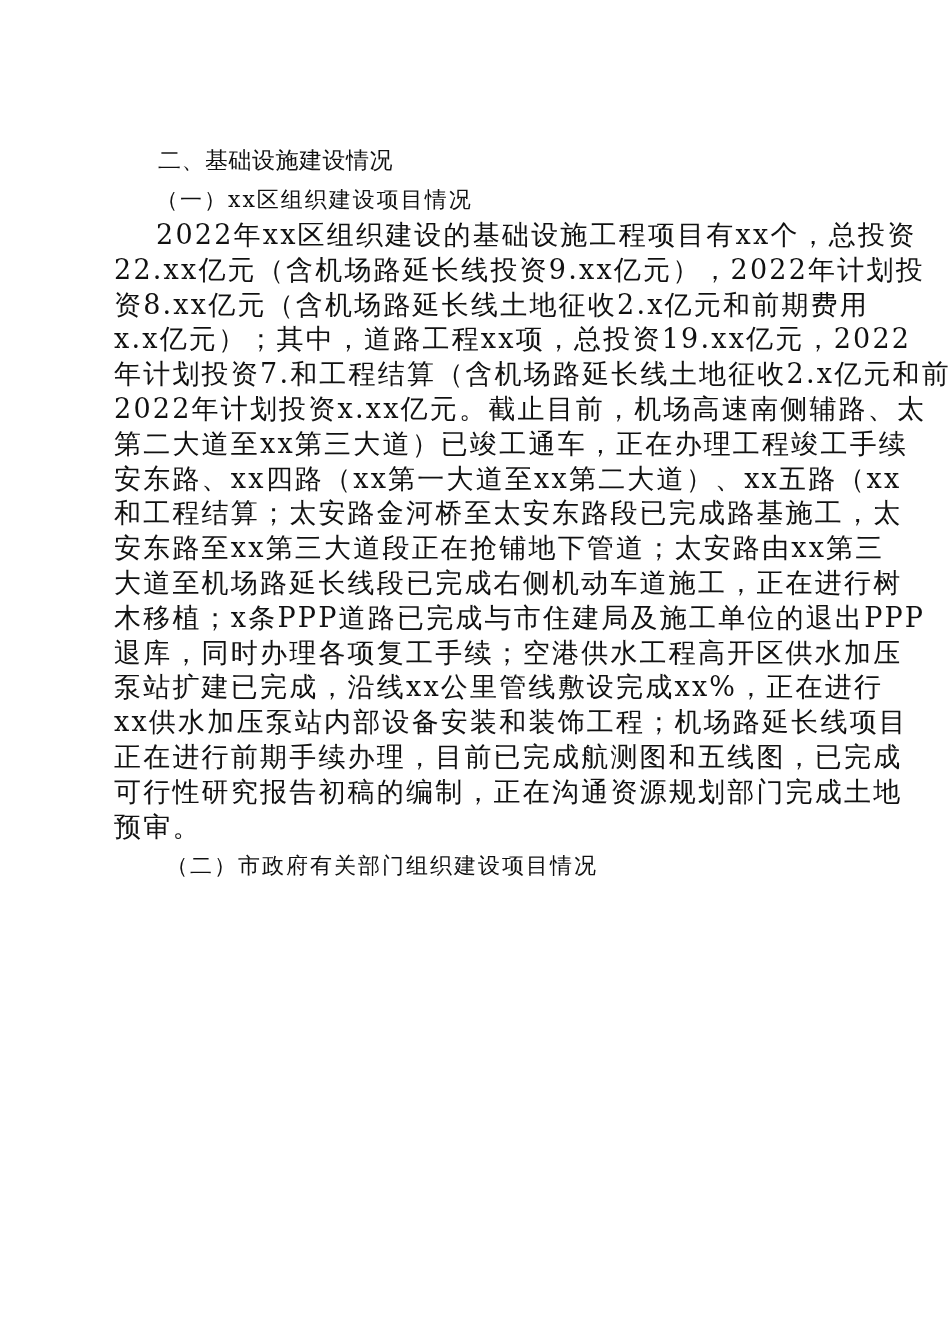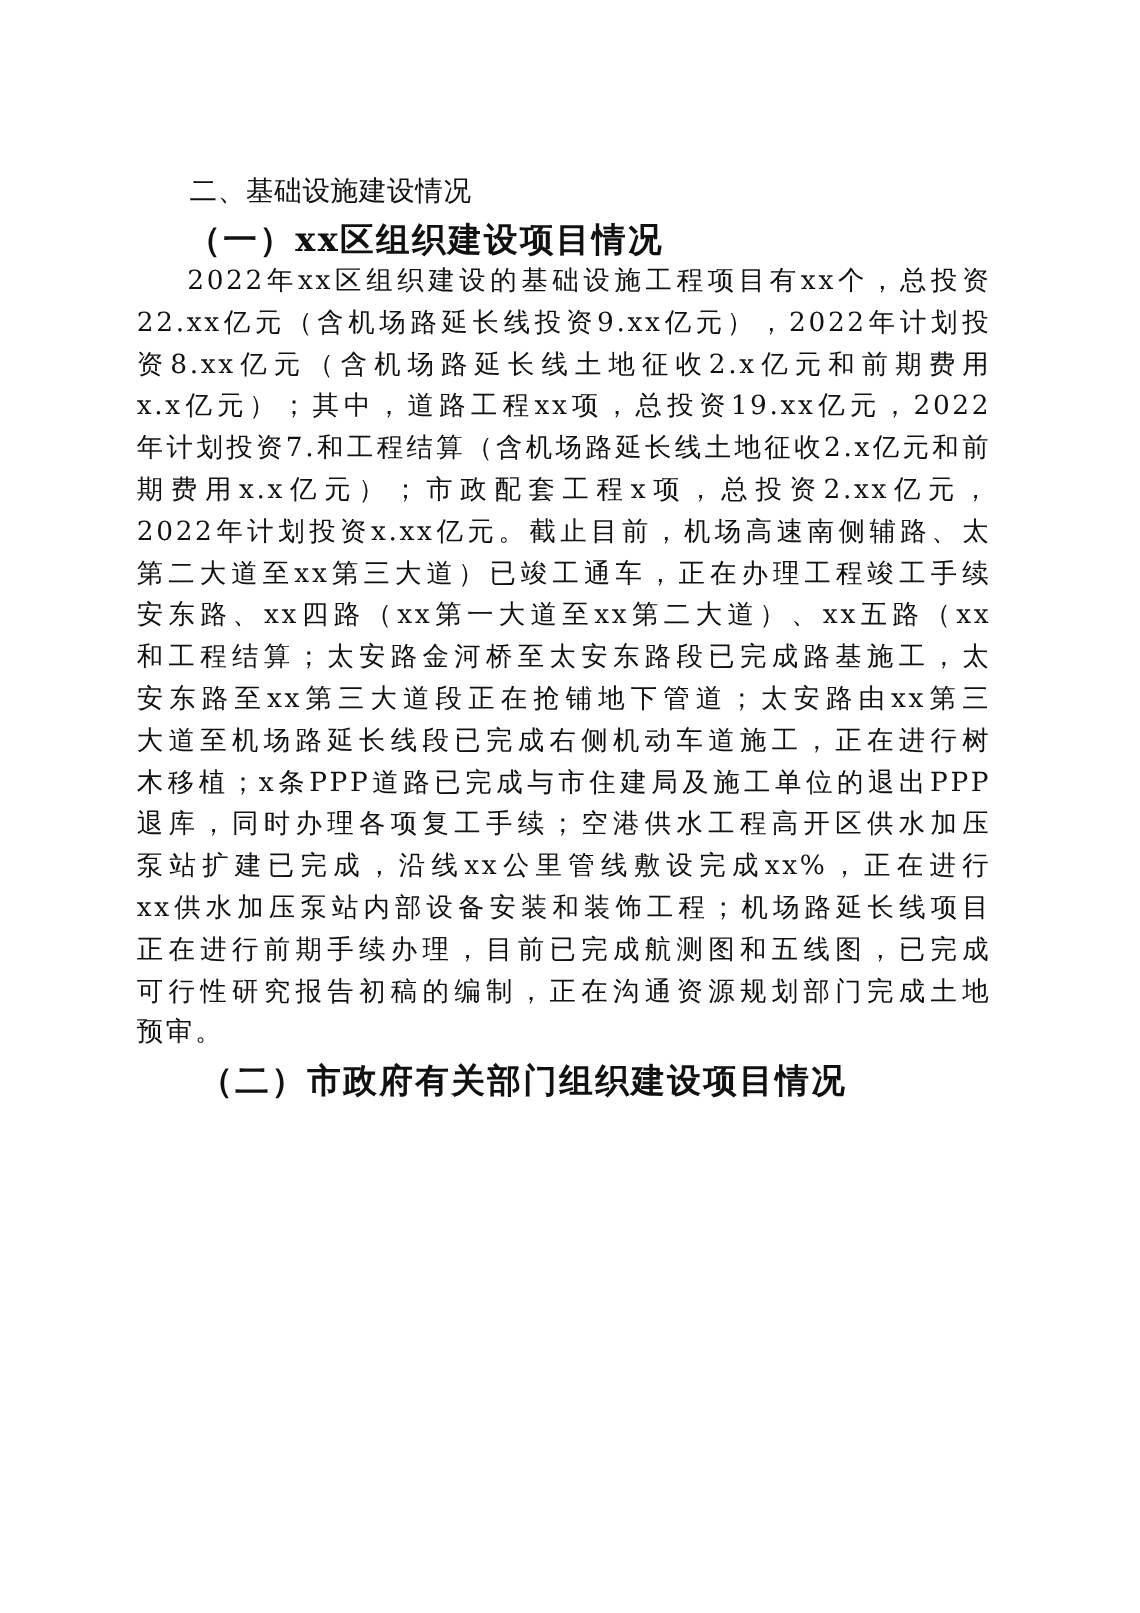--- a/index.html
+++ b/index.html
@@ -25,36 +25,36 @@
       font-weight: normal;
       font-size: 23px;
       line-height: 40px;
       height: 40px;
       padding-left: 44px;
       letter-spacing: 0.5px;
       white-space: nowrap;
     }
     .h2 {
       font-family: "DejaVu Serif", "Liberation Serif", serif;
-      font-weight: bold;
-      font-size: 28px;
+      font-weight: normal;
+      font-size: 22px;
       line-height: 36px;
       height: 36px;
       padding-left: 42px;
       letter-spacing: 2px;
       white-space: nowrap;
       margin-top: 2px;
     }
     .h2.second {
       margin-top: 4px;
       padding-left: 52px;
     }
     .para {
       font-family: "DejaVu Serif", "Liberation Serif", serif;
-      font-size: 22px;
+      font-size: 27px;
       line-height: 34.8px;
       text-align: justify;
       text-align-last: left;
       margin-top: 0px;
     }
     .line {
       display: block;
       height: 34.8px;
       white-space: nowrap;
       text-align: justify;
@@ -75,21 +75,20 @@
   <div class="h1">二、基础设施建设情况</div>
 
   <div class="h2">（一）xx区组织建设项目情况</div>
 
   <div class="para">
     <span class="line first">2022年xx区组织建设的基础设施工程项目有xx个，总投资</span>
     <span class="line">22.xx亿元（含机场路延长线投资9.xx亿元），2022年计划投</span>
     <span class="line">资8.xx亿元（含机场路延长线土地征收2.x亿元和前期费用</span>
     <span class="line">x.x亿元）；其中，道路工程xx项，总投资19.xx亿元，2022</span>
     <span class="line">年计划投资7.和工程结算（含机场路延长线土地征收2.x亿元和前</span>
-    <span class="line">期费用x.x亿元）；市政配套工程x项，总投资2.xx亿元，</span>
     <span class="line">2022年计划投资x.xx亿元。截止目前，机场高速南侧辅路、太</span>
     <span class="line">第二大道至xx第三大道）已竣工通车，正在办理工程竣工手续</span>
     <span class="line">安东路、xx四路（xx第一大道至xx第二大道）、xx五路（xx</span>
     <span class="line">和工程结算；太安路金河桥至太安东路段已完成路基施工，太</span>
     <span class="line">安东路至xx第三大道段正在抢铺地下管道；太安路由xx第三</span>
     <span class="line">大道至机场路延长线段已完成右侧机动车道施工，正在进行树</span>
     <span class="line">木移植；x条PPP道路已完成与市住建局及施工单位的退出PPP</span>
     <span class="line">退库，同时办理各项复工手续；空港供水工程高开区供水加压</span>
     <span class="line">泵站扩建已完成，沿线xx公里管线敷设完成xx%，正在进行</span>
     <span class="line">xx供水加压泵站内部设备安装和装饰工程；机场路延长线项目</span>

